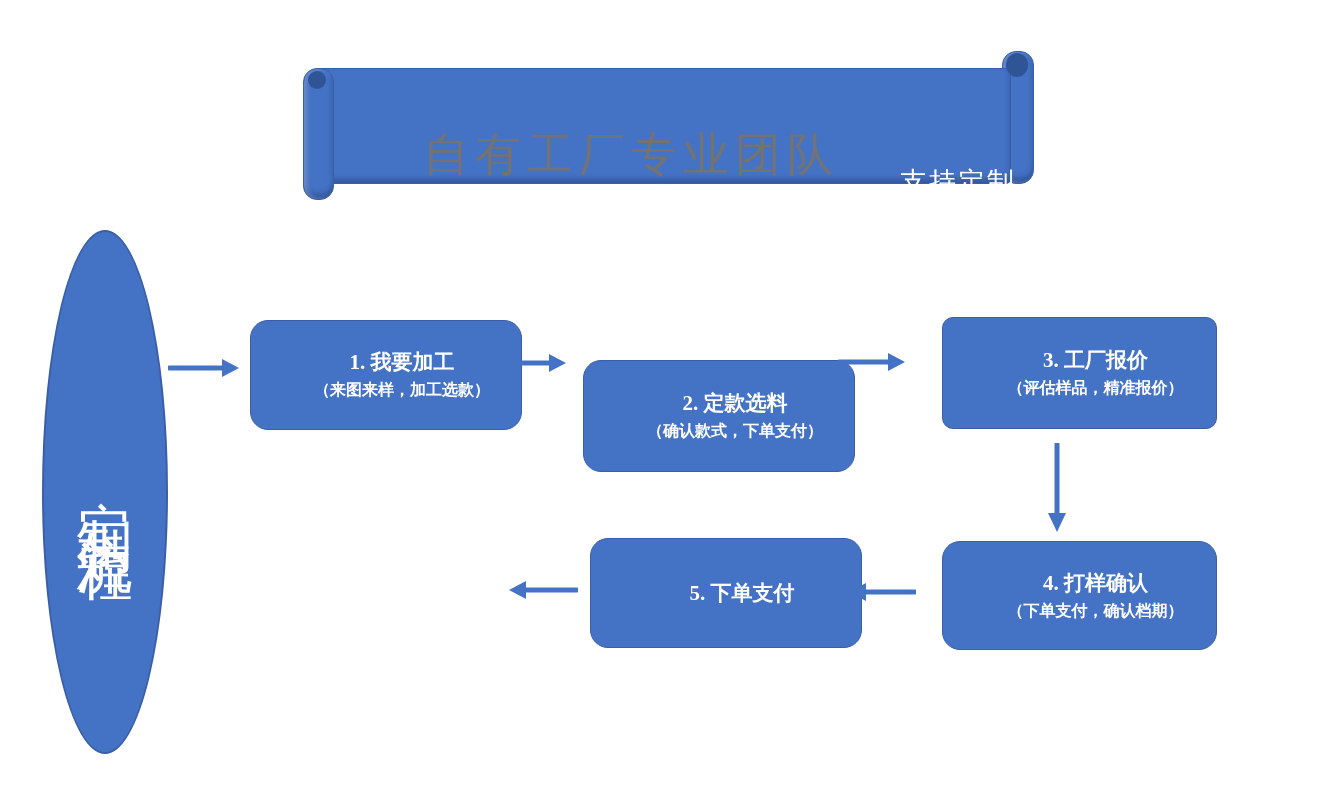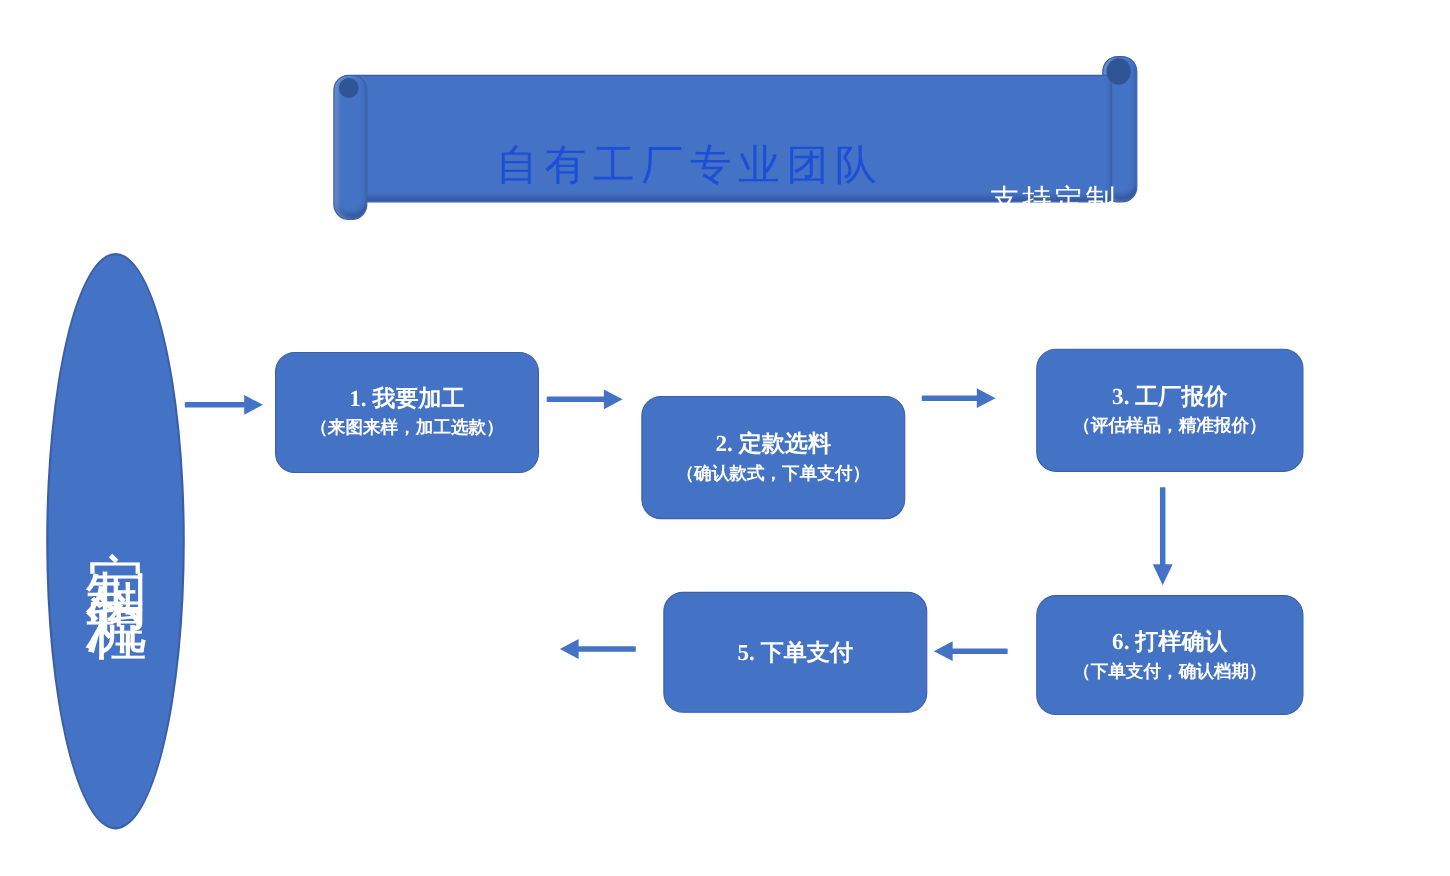--- a/index.html
+++ b/index.html
@@ -24,21 +24,21 @@
   }
   .roll-left{left:0;top:18px;width:29px;height:130px;border-radius:14px;}
   .roll-right{left:699px;top:1px;width:30px;height:131px;border-radius:14px;}
   .roll-cap{
     position:absolute;border-radius:50%;background:#2F5597;
   }
   .roll-cap-left{left:5px;top:21px;width:18px;height:18px;}
   .roll-cap-right{left:703px;top:3px;width:22px;height:24px;}
   .banner-title{
     position:absolute;left:120px;top:82px;
-    color:#1d4ed8;font-size:38px;line-height:1;letter-spacing:6px;white-space:nowrap;margin-left:28px;
+    color:#737373;font-size:46px;line-height:1;letter-spacing:6px;white-space:nowrap;
   }
   .banner-subtitle{
     position:absolute;left:597px;top:108px;
     color:#ffffff;font-size:27px;line-height:1;letter-spacing:2px;white-space:nowrap;margin-top:11px;
   }
 
   
   .process-ellipse{
     position:absolute;left:42px;top:230px;width:122px;height:520px;
     background:#4472C4;border:2px solid #3A5FA8;border-radius:50%;
@@ -50,29 +50,30 @@
     white-space:nowrap;
   }
 
   
   .step-box{
     position:absolute;
     background:#4472C4;border:1.5px solid #3A5FA8;border-radius:18px;
     color:#ffffff;display:flex;flex-direction:column;
     align-items:center;justify-content:center;gap:9px;
     text-align:left;
+    padding-left:32px;
   }
   .step-title{font-size:21px;font-weight:bold;line-height:1;white-space:nowrap;}
   .step-subtitle{font-size:16px;font-weight:bold;line-height:1;white-space:nowrap;}
 
   .step-1{left:250px;top:320px;width:238px;height:108px;}
   .step-2{left:583px;top:318px;width:238px;height:110px;margin-top:42px;}
-  .step-3{left:942px;top:317px;width:241px;height:110px;}
+  .step-3{left:942px;top:317px;width:241px;height:110px;border-radius:11px;}
   .step-4{left:942px;top:541px;width:241px;height:107px;}
-  .step-5{left:603px;top:538px;width:238px;height:108px;}
+  .step-5{left:590px;top:538px;width:238px;height:108px;}
   .step-6{left:250px;top:540px;width:238px;height:108px;}
 
   
   .arrow{position:absolute;}
   .arrow svg{display:block;}
   .arrow-1{left:168px;top:357px;}
   .arrow-2{left:497px;top:352px;}
   .arrow-3{left:838px;top:351px;}
   .arrow-4{left:1046px;top:443px;}
   .arrow-5{left:848px;top:581px;}
@@ -103,21 +104,21 @@
   </div>
   <div class="step-box step-2">
     <div class="step-title">2. 定款选料</div>
     <div class="step-subtitle">（确认款式，下单支付）</div>
   </div>
   <div class="step-box step-3">
     <div class="step-title">3. 工厂报价</div>
     <div class="step-subtitle">（评估样品，精准报价）</div>
   </div>
   <div class="step-box step-4">
-    <div class="step-title">6. 打样确认</div>
+    <div class="step-title">4. 打样确认</div>
     <div class="step-subtitle">（下单支付，确认档期）</div>
   </div>
   <div class="step-box step-5">
     <div class="step-title">5. 下单支付</div>
   </div>
 
   <div class="arrow arrow-1">
     <svg width="72" height="22" viewBox="0 0 72 22">
       <line x1="1" y1="11" x2="56" y2="11" stroke="#4472C4" stroke-width="5" stroke-linecap="round"></line>
       <polygon points="54,2 71,11 54,20" fill="#4472C4"></polygon>

